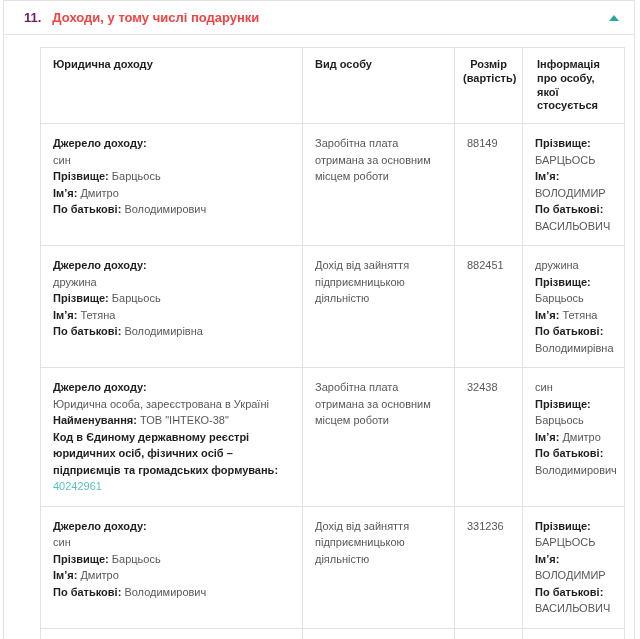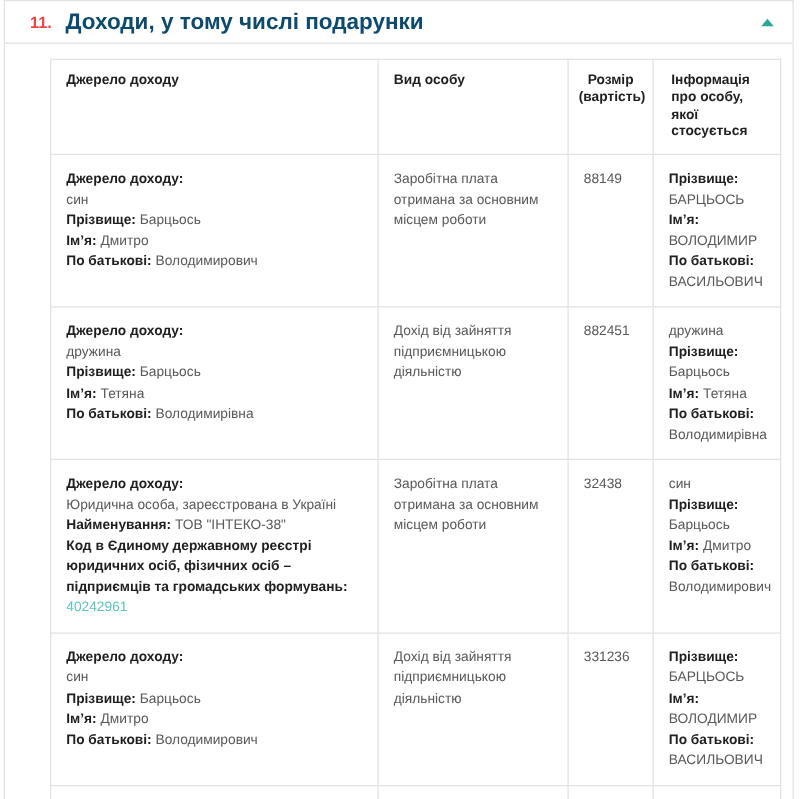--- a/index.html
+++ b/index.html
@@ -9,22 +9,22 @@
   }
   .card{
     position:absolute;left:3px;top:0;width:632px;height:680px;
     box-sizing:border-box;background:#fff;
     border:1px solid #e2e2e2;border-bottom:none;
   }
   .section-header{
     height:33px;border-bottom:1px solid #e2e2e2;
     display:flex;align-items:center;padding:0 12px 0 20px;
   }
-  .sec-num{font-weight:700;font-size:13px;color:#ef4444;margin-right:11px;}
-  .sec-title{font-weight:700;font-size:18px;color:#0c4a6e;}
+  .sec-num{font-weight:700;font-size:13px;color:#701a75;margin-right:11px;}
+  .sec-title{font-weight:700;font-size:13px;color:#ef4444;}
   .collapse-btn{
     margin-left:auto;width:16px;height:16px;display:flex;
     align-items:center;justify-content:center;cursor:pointer;
   }
   .tri{
     width:0;height:0;
     border-left:5px solid transparent;border-right:5px solid transparent;
     border-bottom:6px solid #2aa79b;
   }
   table.income-table{
@@ -62,21 +62,21 @@
 
   <table class="income-table">
     <colgroup>
       <col style="width:262px">
         <col style="width:152px">
         <col style="width:68px">
         <col style="width:102px">
     </colgroup>
     <thead>
       <tr>
-        <th class="c1">Джерело доходу</th>
+        <th class="c1">Юридична доходу</th>
         <th class="c2">Вид особу</th>
         <th class="c3">Розмір (вартість)</th>
         <th class="c4">Інформація про особу, якої стосується</th>
       </tr>
     </thead>
     <tbody>
         <tr>
           <td>
             <div class="line lbl">Джерело доходу:</div>
             <div class="line"><span class="val">син</span></div>

